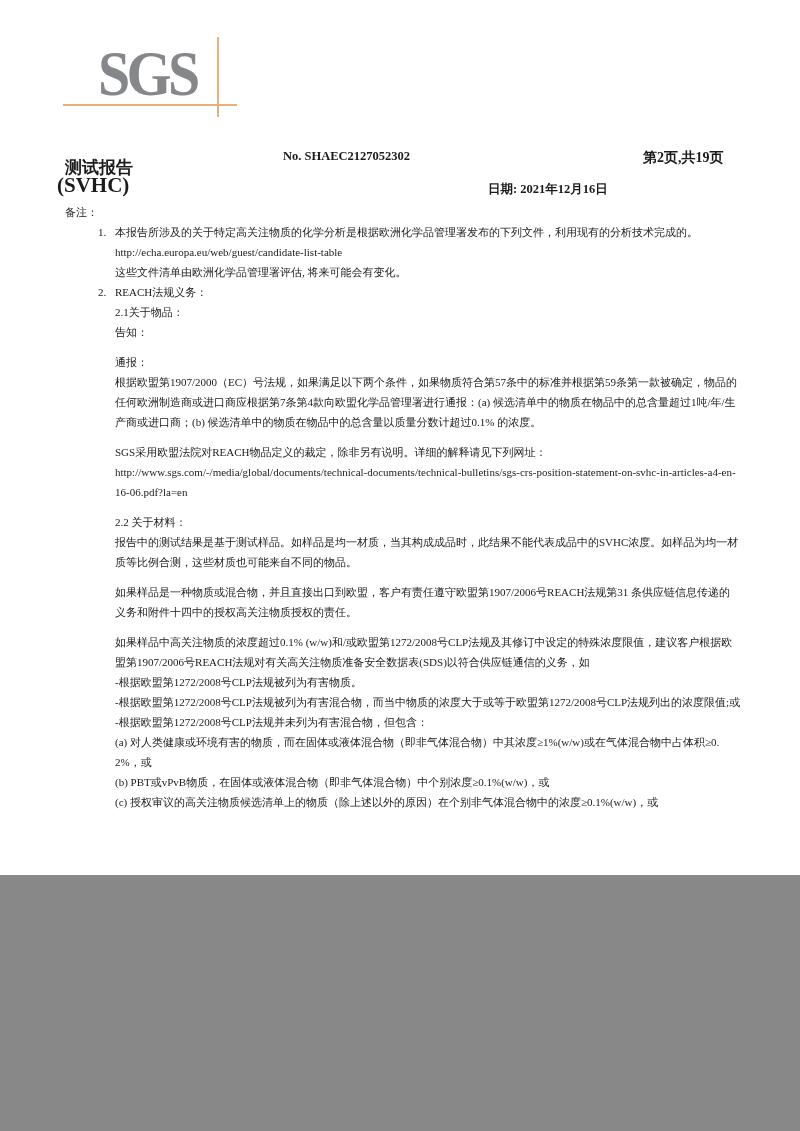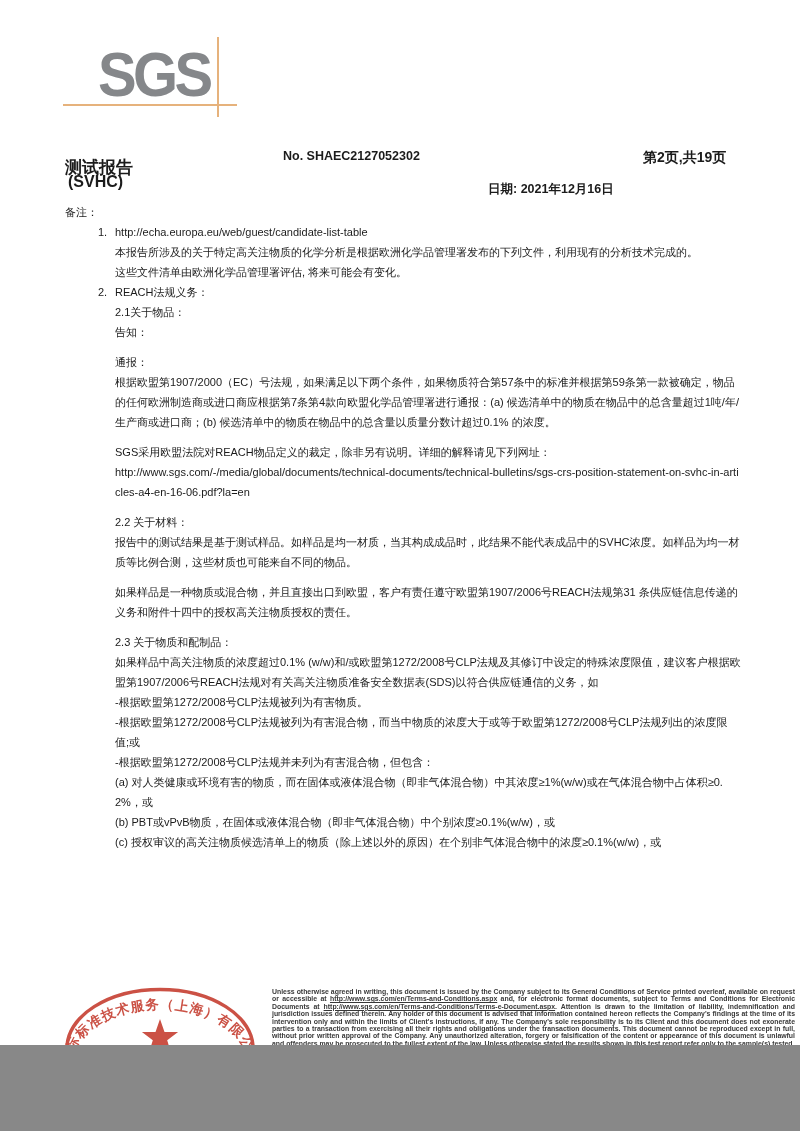--- a/index.html
+++ b/index.html
@@ -1,24 +1,24 @@
 <!DOCTYPE html>
 <html><head>
 <meta charset="utf-8">
 <style>
   html,body{margin:0;padding:0;background:#888;}
-  .page{position:relative;width:800px;height:1045px;background:#ffffff;overflow:hidden;
-        font-family:Liberation Sans, sans-serif;color:#1b1b1b;}
+  .page{position:relative;width:800px;height:875px;background:#ffffff;overflow:hidden;
+        font-family:Liberation Serif, serif;color:#1b1b1b;}
   
   .logo-text{position:absolute;left:98px;top:38px;font-size:63px;font-weight:bold;
              letter-spacing:-4px;color:#85878a;transform:scaleX(.92);transform-origin:left top;}
   .logo-hline{position:absolute;left:63px;top:104px;width:174px;height:2px;background:#e6b27c;}
   .logo-vline{position:absolute;left:217px;top:37px;width:2px;height:80px;background:#e6b27c;}
   .title-l1{position:absolute;left:65px;top:156px;font-size:17px;font-weight:bold;}
-  .title-l2{position:absolute;left:68px;top:173px;font-size:16px;font-weight:bold;}
+  .title-l2{position:absolute;left:57px;top:173px;font-size:21px;font-weight:bold;}
   .report-no{position:absolute;left:283px;top:149px;font-size:12.5px;font-weight:bold;}
   .hdr-date{position:absolute;left:488px;top:149px;font-size:12.5px;font-weight:bold;margin-top:32px;}
   .hdr-page{position:absolute;left:643px;top:149px;font-size:14px;font-weight:bold;}
   
   .notes{position:absolute;left:65px;top:202px;width:676px;font-size:11px;line-height:20px;}
   .notes-label{margin-bottom:0;}
   .note-item{position:relative;margin-left:50px;}
   .note-num{position:absolute;left:-17px;top:0;}
   .pline{min-height:20px;word-break:break-all;}
   .pline.blank{height:10px;min-height:10px;}
@@ -59,22 +59,22 @@
   <div class="hdr-date">日期: 2021年12月16日</div>
   <div class="hdr-page">第2页,共19页</div>
 
   <main class="notes">
     <div class="notes-label">备注：</div>
 
     <div class="note-item">
       <span class="note-num">1.</span>
       <div class="blocks">
 
-      <div class="pline link">http://echa.europa.eu/web/guest/candidate-list-table</div>
-          <div class="pline">本报告所涉及的关于特定高关注物质的化学分析是根据欧洲化学品管理署发布的下列文件，利用现有的分析技术完成的。</div>
+      <div class="pline">本报告所涉及的关于特定高关注物质的化学分析是根据欧洲化学品管理署发布的下列文件，利用现有的分析技术完成的。</div>
+          <div class="pline link">http://echa.europa.eu/web/guest/candidate-list-table</div>
           <div class="pline">这些文件清单由欧洲化学品管理署评估, 将来可能会有变化。</div>
         </div>
     </div>
 
     <div class="note-item">
       <span class="note-num">2.</span>
       <div class="blocks">
 
       <div class="pline">REACH法规义务：</div>
           <div class="pline">2.1关于物品：</div>
@@ -84,21 +84,20 @@
           <div class="pline">根据欧盟第1907/2000（EC）号法规，如果满足以下两个条件，如果物质符合第57条中的标准并根据第59条第一款被确定，物品的任何欧洲制造商或进口商应根据第7条第4款向欧盟化学品管理署进行通报：(a) 候选清单中的物质在物品中的总含量超过1吨/年/生产商或进口商；(b) 候选清单中的物质在物品中的总含量以质量分数计超过0.1% 的浓度。</div>
           <div class="pline blank"></div>
           <div class="pline">SGS采用欧盟法院对REACH物品定义的裁定，除非另有说明。详细的解释请见下列网址：</div>
           <div class="pline link">http://www.sgs.com/-/media/global/documents/technical-documents/technical-bulletins/sgs-crs-position-statement-on-svhc-in-articles-a4-en-16-06.pdf?la=en</div>
           <div class="pline blank"></div>
           <div class="pline">2.2 关于材料：</div>
           <div class="pline">报告中的测试结果是基于测试样品。如样品是均一材质，当其构成成品时，此结果不能代表成品中的SVHC浓度。如样品为均一材质等比例合测，这些材质也可能来自不同的物品。</div>
           <div class="pline blank"></div>
           <div class="pline">如果样品是一种物质或混合物，并且直接出口到欧盟，客户有责任遵守欧盟第1907/2006号REACH法规第31 条供应链信息传递的义务和附件十四中的授权高关注物质授权的责任。</div>
           <div class="pline blank"></div>
-          <div class="pline">2.3 关于物质和配制品：</div>
           <div class="pline">如果样品中高关注物质的浓度超过0.1% (w/w)和/或欧盟第1272/2008号CLP法规及其修订中设定的特殊浓度限值，建议客户根据欧盟第1907/2006号REACH法规对有关高关注物质准备安全数据表(SDS)以符合供应链通信的义务，如</div>
           <div class="pline">-根据欧盟第1272/2008号CLP法规被列为有害物质。</div>
           <div class="pline">-根据欧盟第1272/2008号CLP法规被列为有害混合物，而当中物质的浓度大于或等于欧盟第1272/2008号CLP法规列出的浓度限值;或</div>
           <div class="pline">-根据欧盟第1272/2008号CLP法规并未列为有害混合物，但包含：</div>
           <div class="pline">(a) 对人类健康或环境有害的物质，而在固体或液体混合物（即非气体混合物）中其浓度≥1%(w/w)或在气体混合物中占体积≥0.2%，或</div>
           <div class="pline">(b) PBT或vPvB物质，在固体或液体混合物（即非气体混合物）中个别浓度≥0.1%(w/w)，或</div>
           <div class="pline">(c) 授权审议的高关注物质候选清单上的物质（除上述以外的原因）在个别非气体混合物中的浓度≥0.1%(w/w)，或</div>
         </div>
     </div>
   </main>

